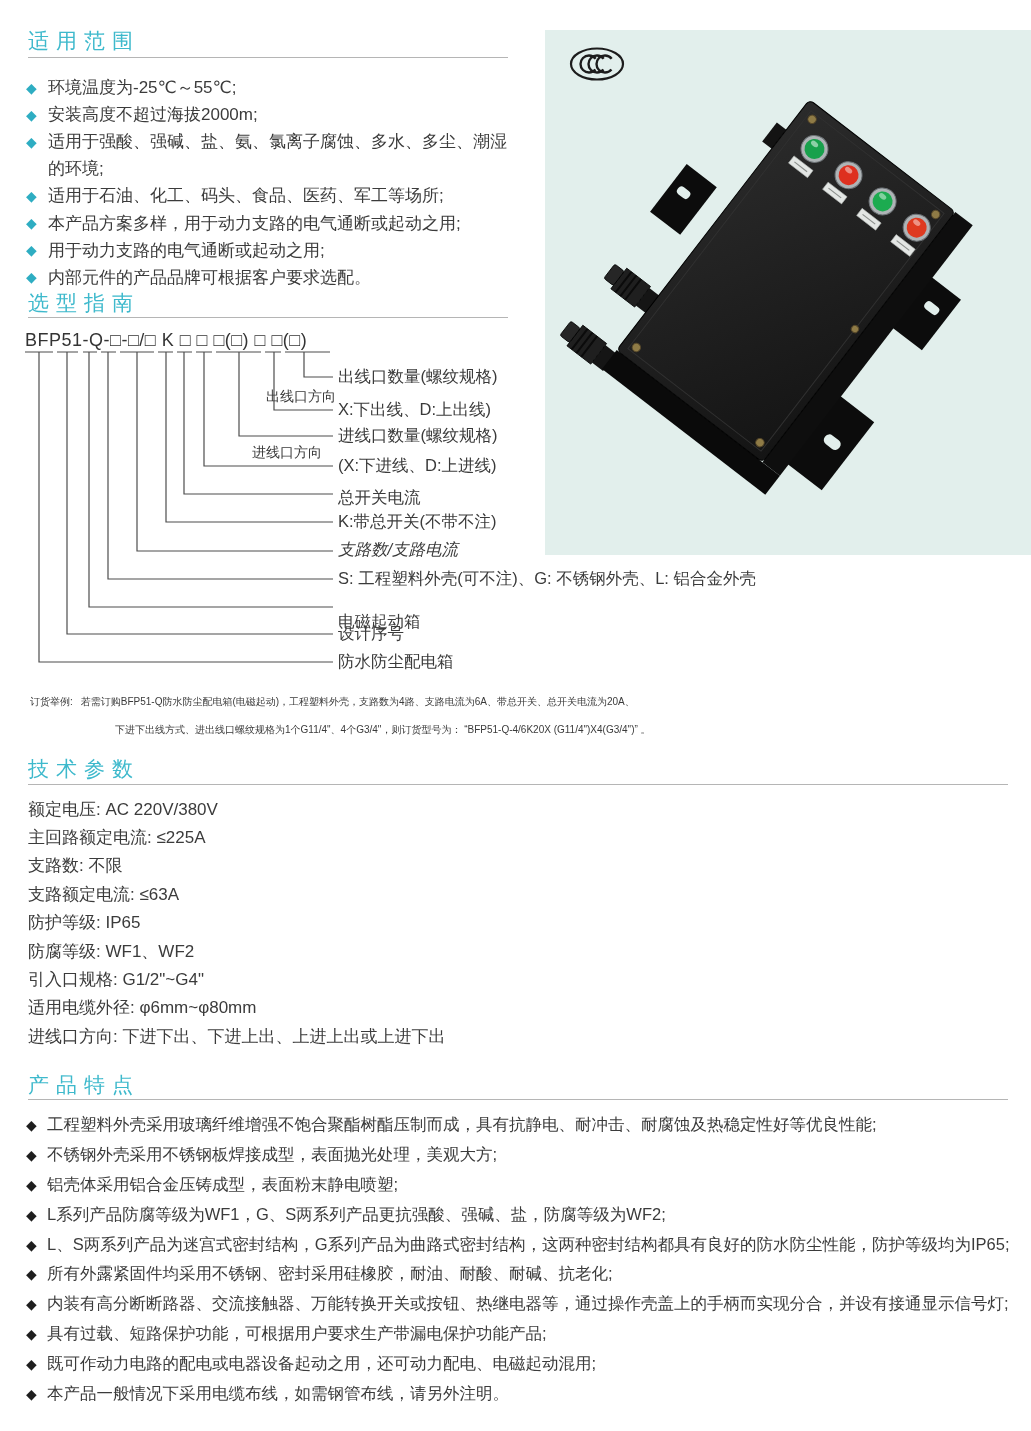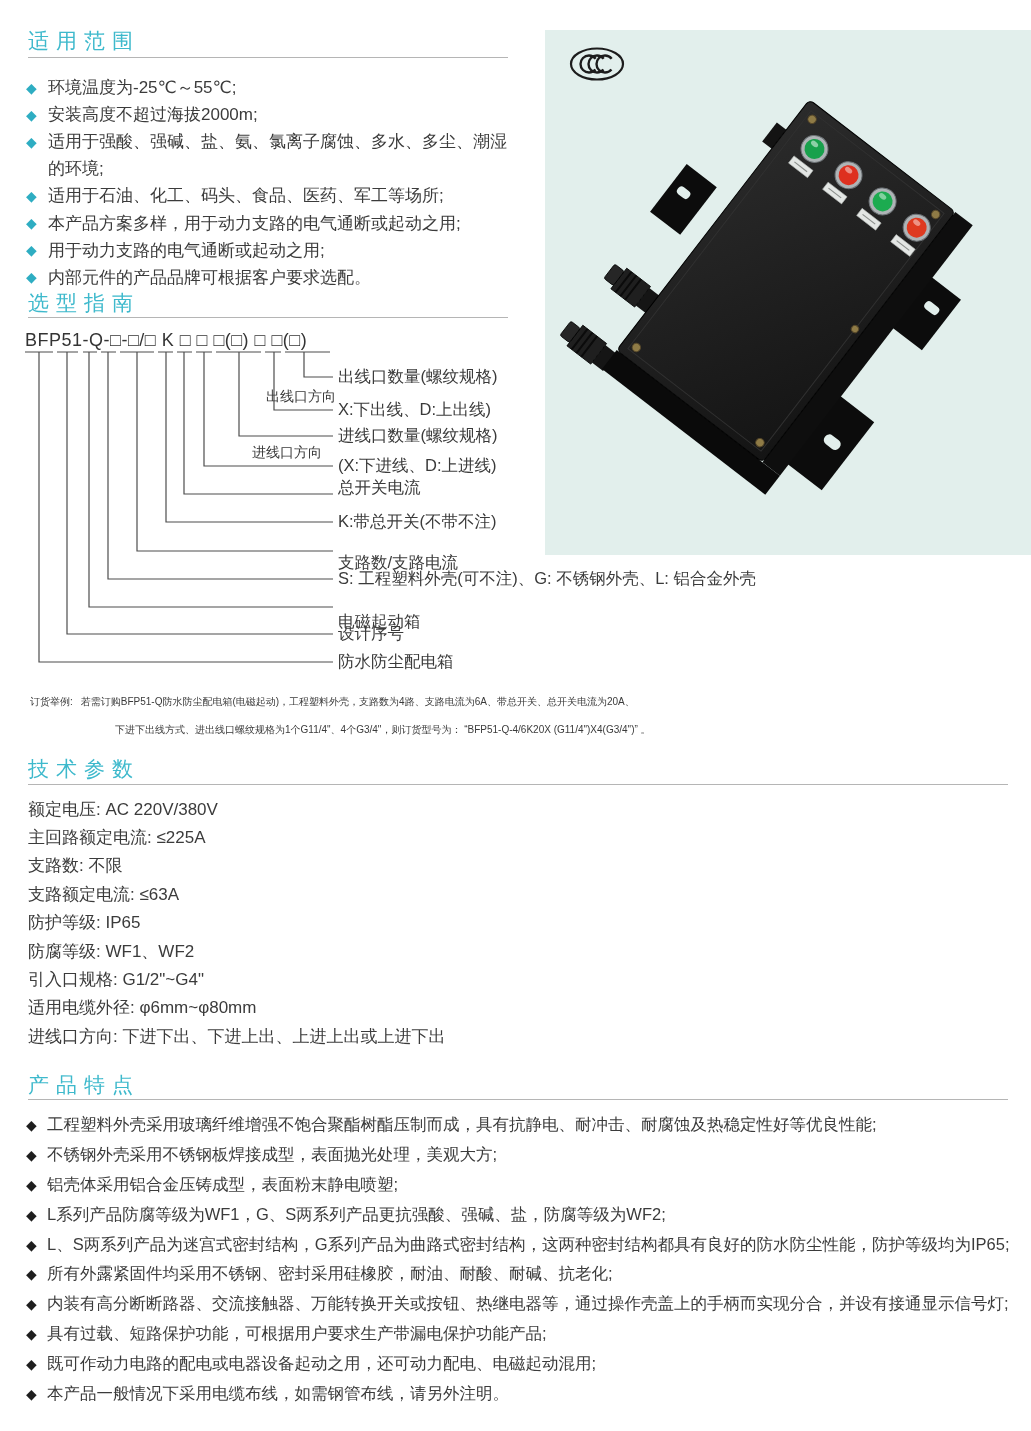--- a/index.html
+++ b/index.html
@@ -111,23 +111,23 @@
       </g>
     </svg>
     <div class="model">BFP51-Q-□-□/□ K □ □ □(□) □ □(□)</div>
 
     <div class="dlabel" style="top:38px;">出线口数量(螺纹规格)</div>
     <div class="dmini" style="left:266px;top:60px;">出线口方向</div>
     <div class="dlabel" style="top:71px;">X:下出线、D:上出线)</div>
     <div class="dlabel" style="top:97px;">进线口数量(螺纹规格)</div>
     <div class="dmini" style="left:252px;top:116px;">进线口方向</div>
     <div class="dlabel" style="top:127px;">(X:下进线、D:上进线)</div>
-    <div class="dlabel" style="top:149px;">总开关电流</div>
+    <div class="dlabel" style="top:159px;">总开关电流</div>
     <div class="dlabel" style="top:183px;">K:带总开关(不带不注)</div>
-    <div class="dlabel" style="top:224px;">支路数/支路电流</div>
+    <div class="dlabel" style="top:211px;font-style:italic;">支路数/支路电流</div>
     <div class="dlabel" style="top:240px;">S:  工程塑料外壳(可不注)、G:  不锈钢外壳、L:  铝合金外壳</div>
     <div class="dlabel" style="top:268px;margin-top:15px;">电磁起动箱</div>
     <div class="dlabel" style="top:295px;">设计序号</div>
     <div class="dlabel" style="top:323px;">防水防尘配电箱</div>
   </div>
 
   <div class="order">
     <div class="o-line">
       <span class="o-prefix">订货举例:</span>
       <span>若需订购BFP51-Q防水防尘配电箱(电磁起动)，工程塑料外壳，支路数为4路、支路电流为6A、带总开关、总开关电流为20A、</span>

